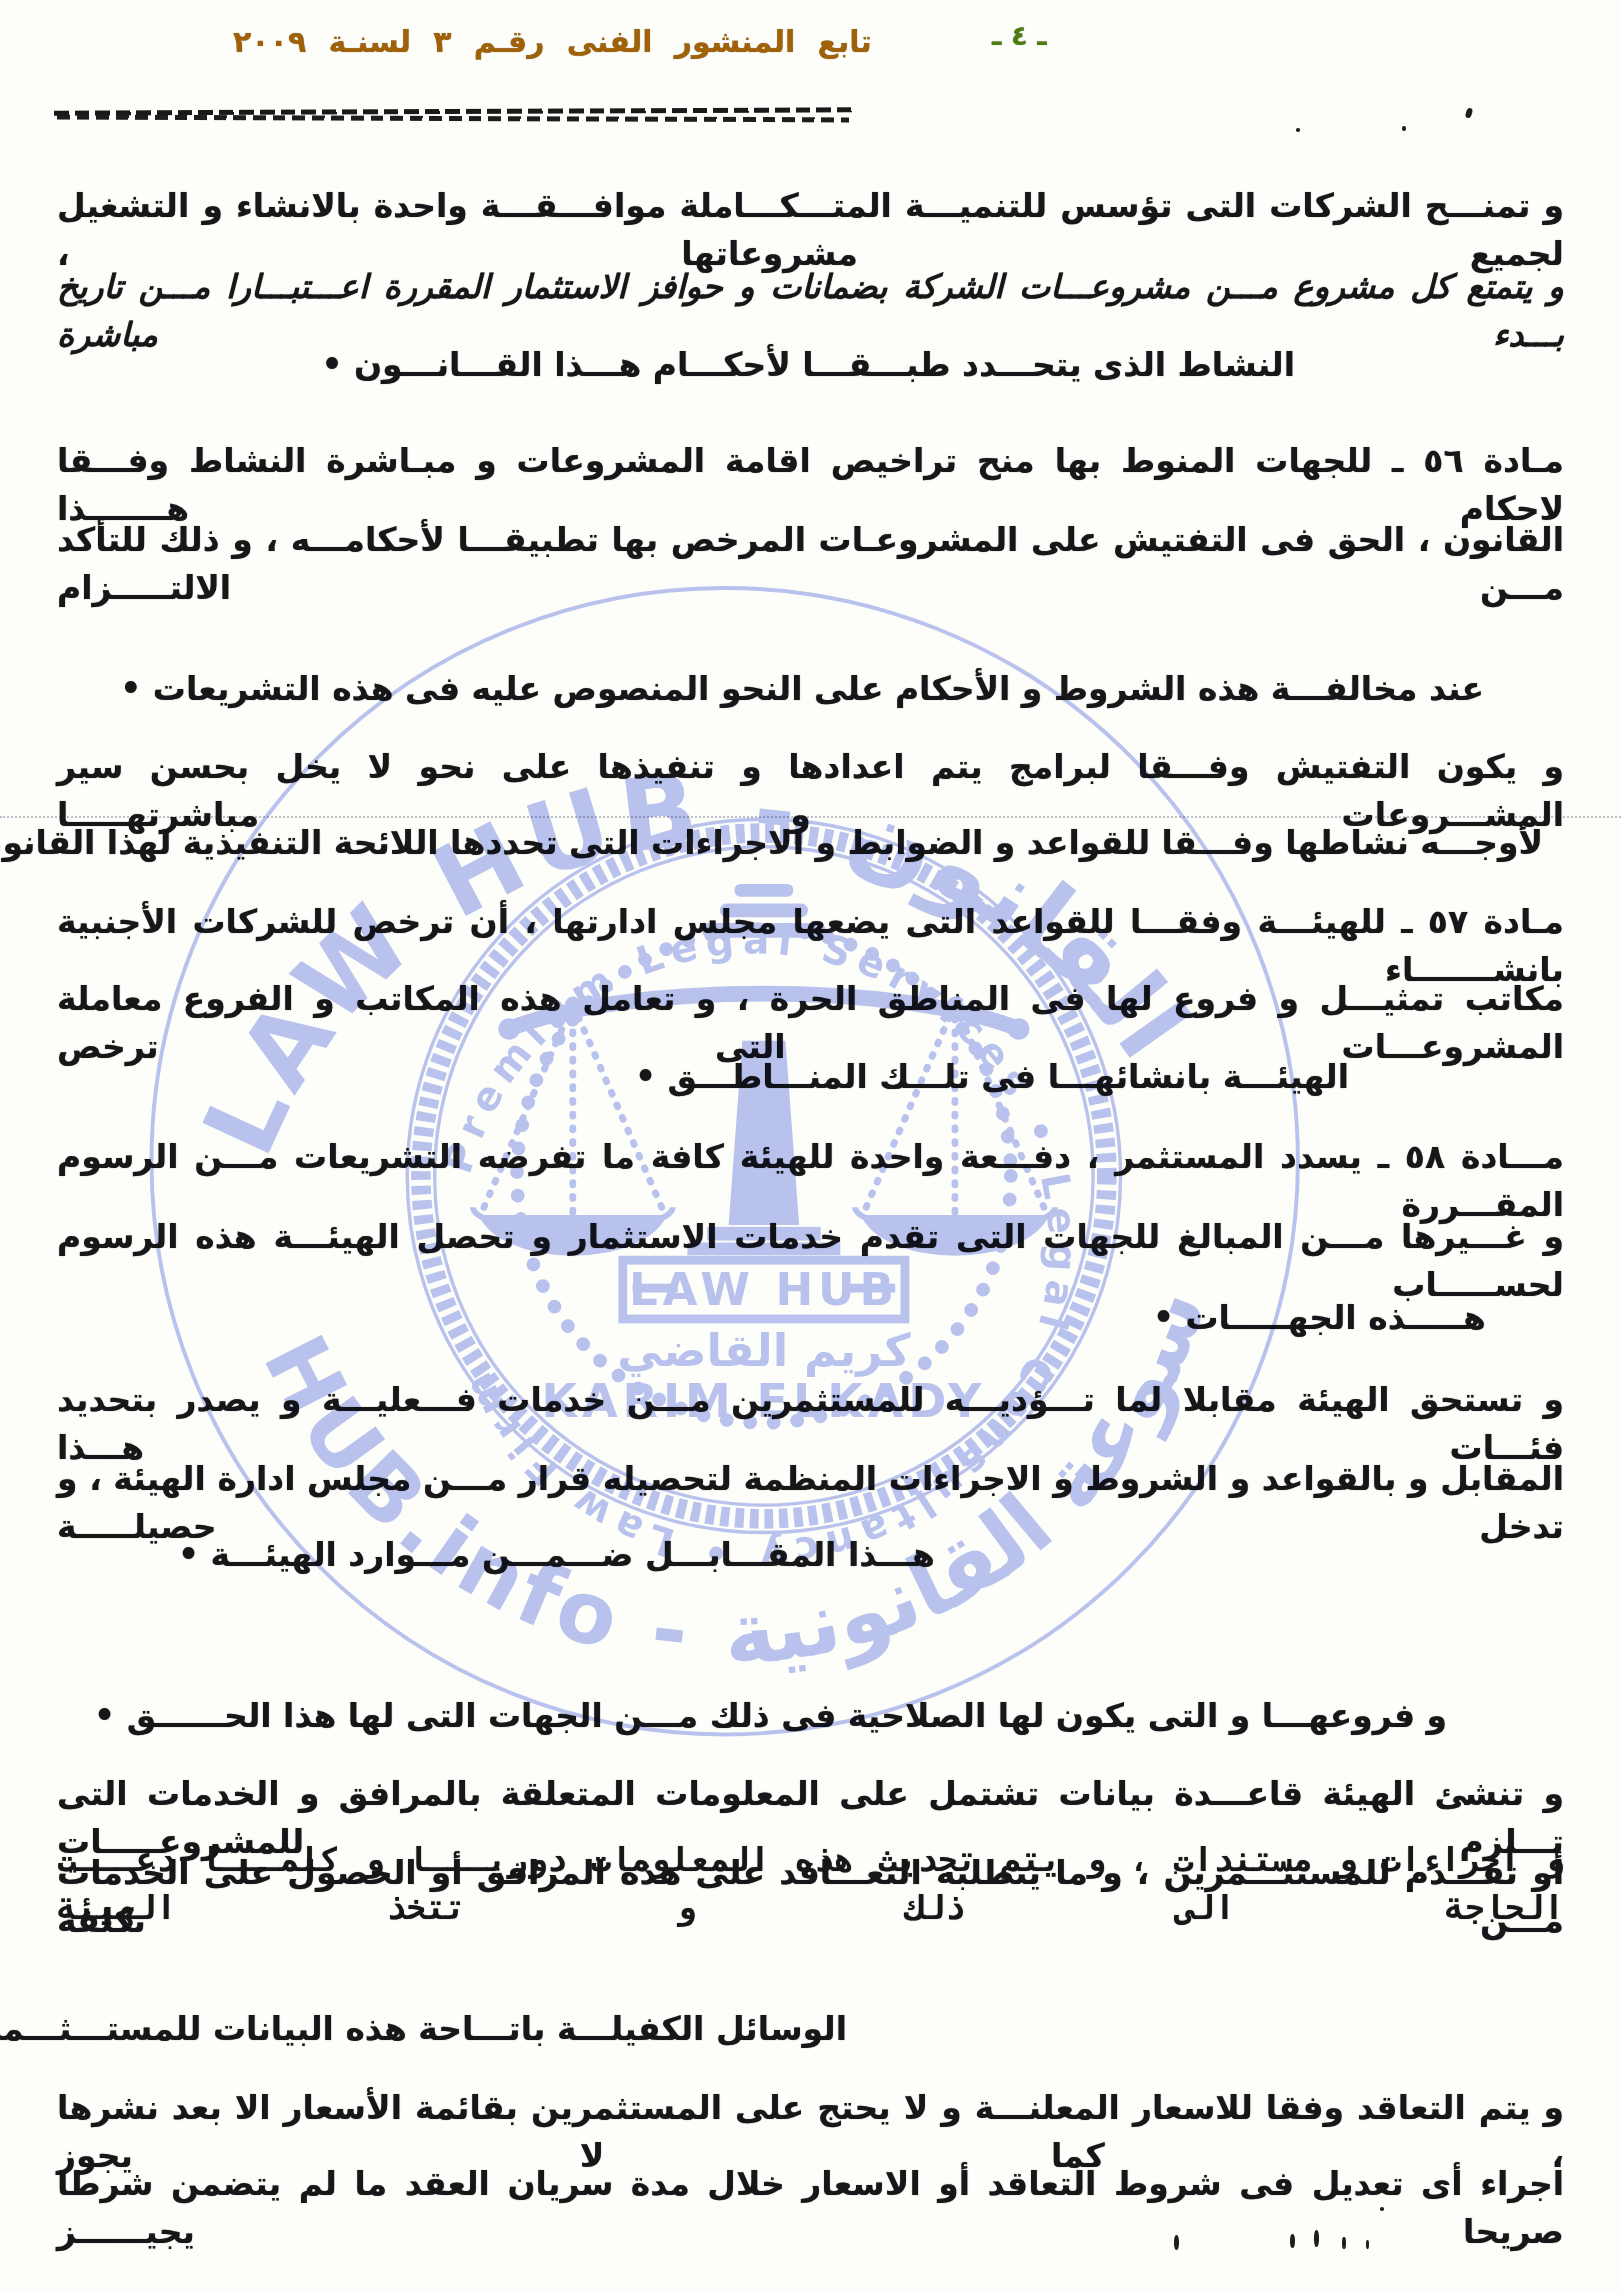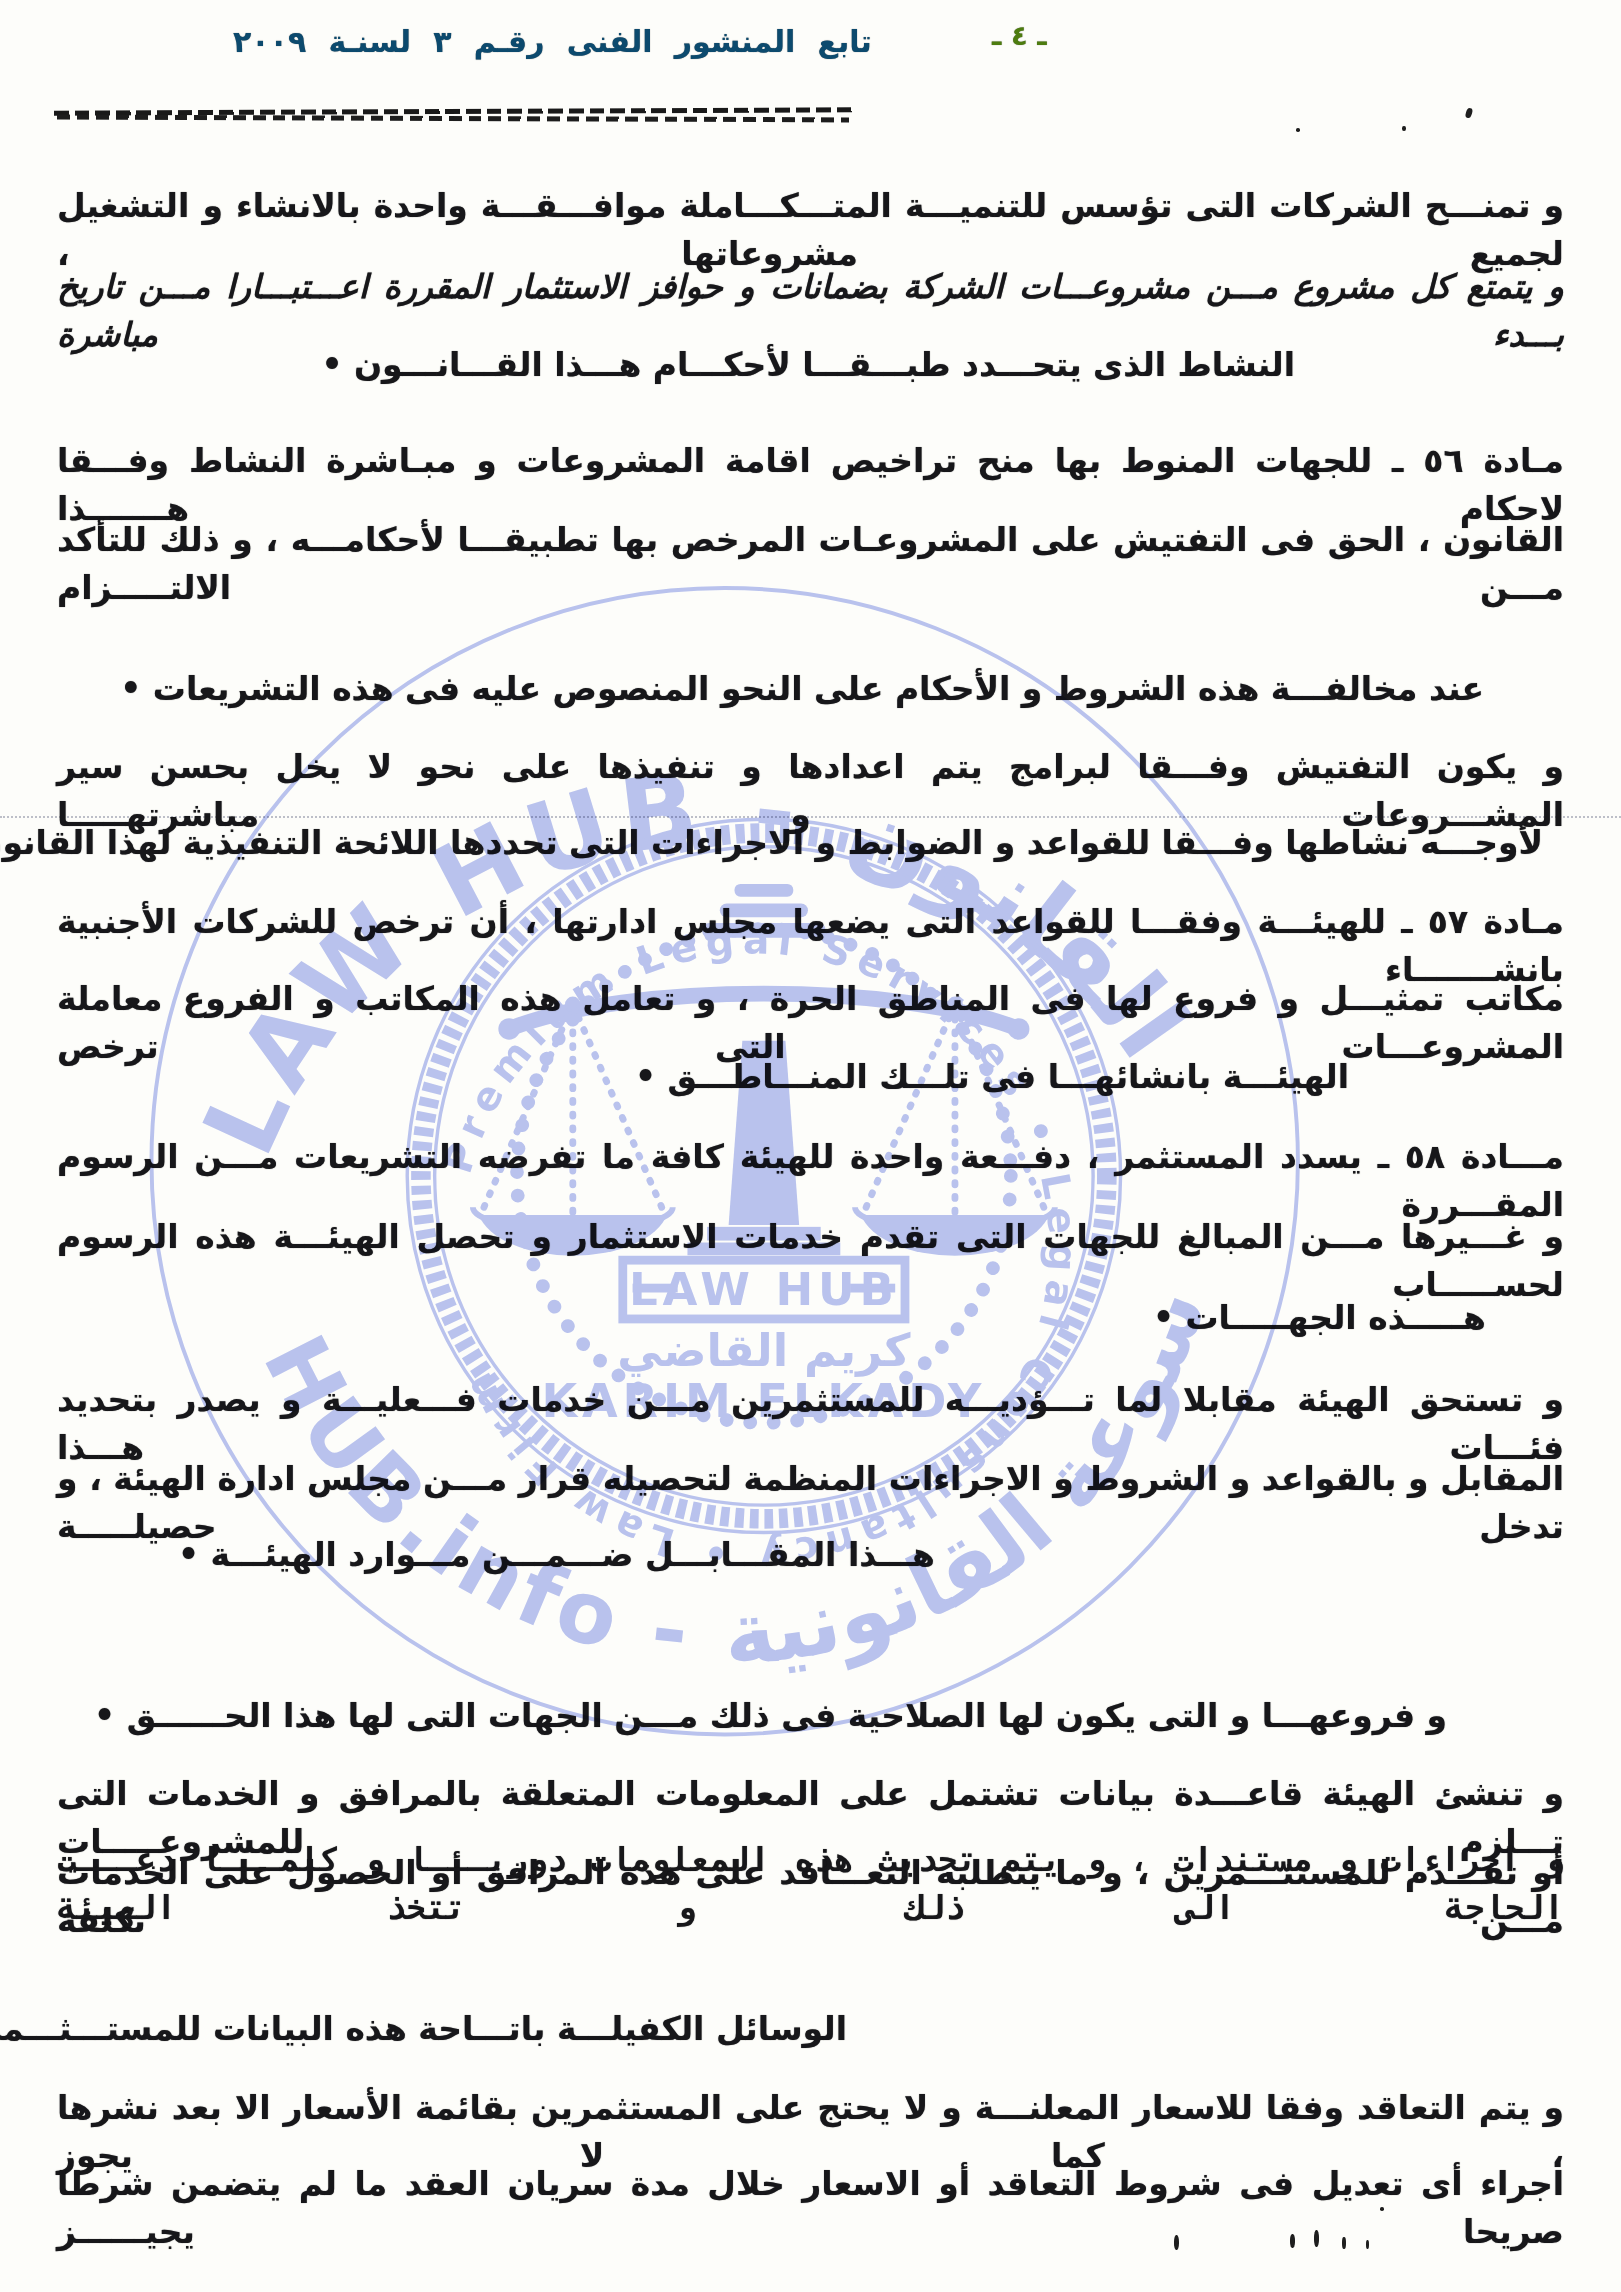--- a/index.html
+++ b/index.html
@@ -9,21 +9,21 @@
     margin:0 auto;
     background:#fdfdfa;
     overflow:hidden;
     font-family:"DejaVu Sans",sans-serif;
   }
   
   .doc-title{
     position:absolute;left:233px;top:21.6px;
     direction:rtl;white-space:nowrap;
     font:700 30px/1.3 "DejaVu Sans",sans-serif;
-    word-spacing:11.8px;color:#0c4a6e;
+    word-spacing:11.8px;color:#a16207;
     text-shadow:0 0 1px rgba(0,0,0,.55);
   }
   .page-marker{
     position:absolute;left:992px;top:19.6px;
     direction:rtl;font:700 27.4px/1.2 "DejaVu Sans",sans-serif;
     color:#4d7c0f;text-shadow:0 0 1px rgba(0,0,0,.5);
   }
   
   .rule{position:absolute;height:4.9px;}
   .rule-a{left:54px;top:109px;width:799px;

